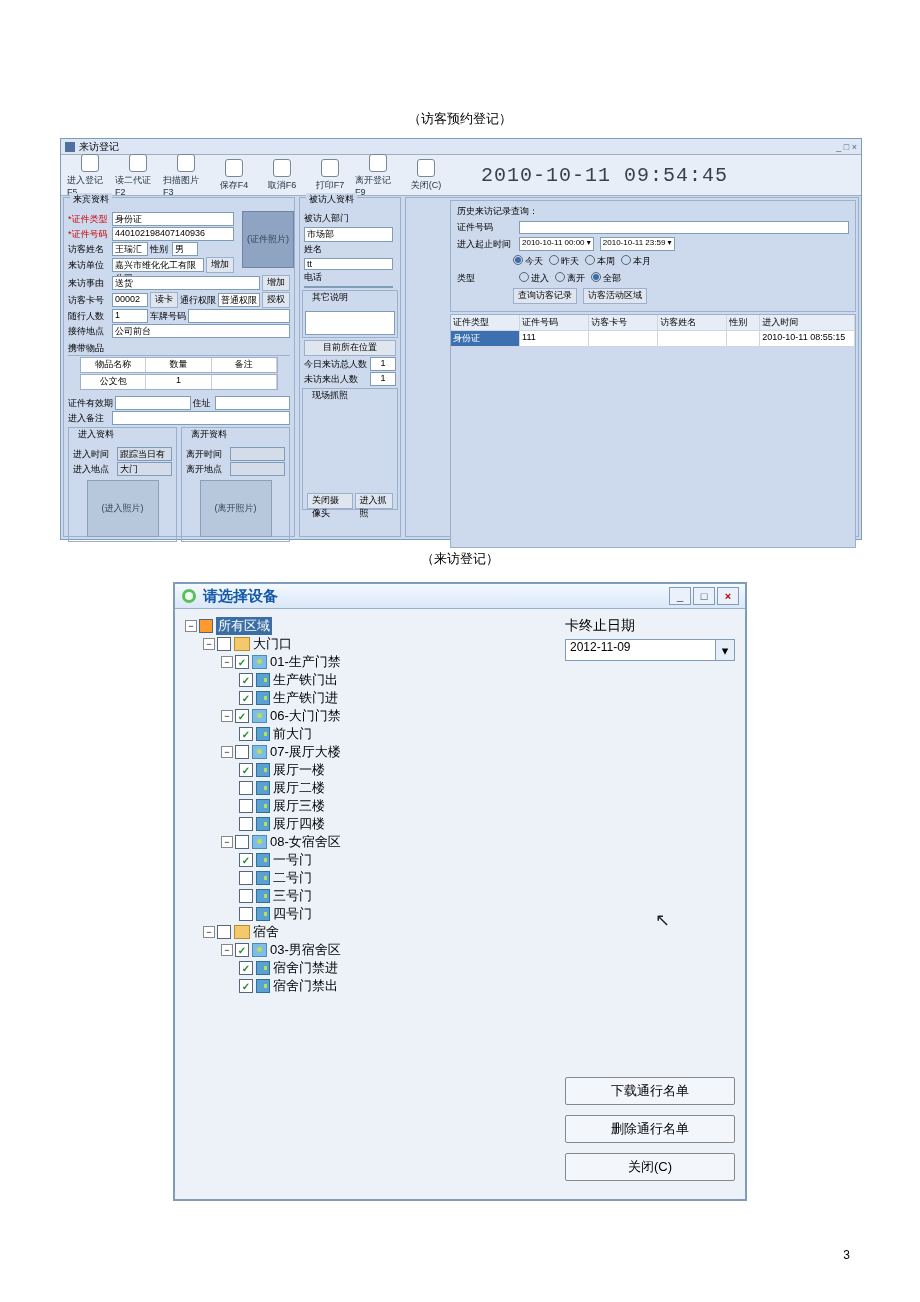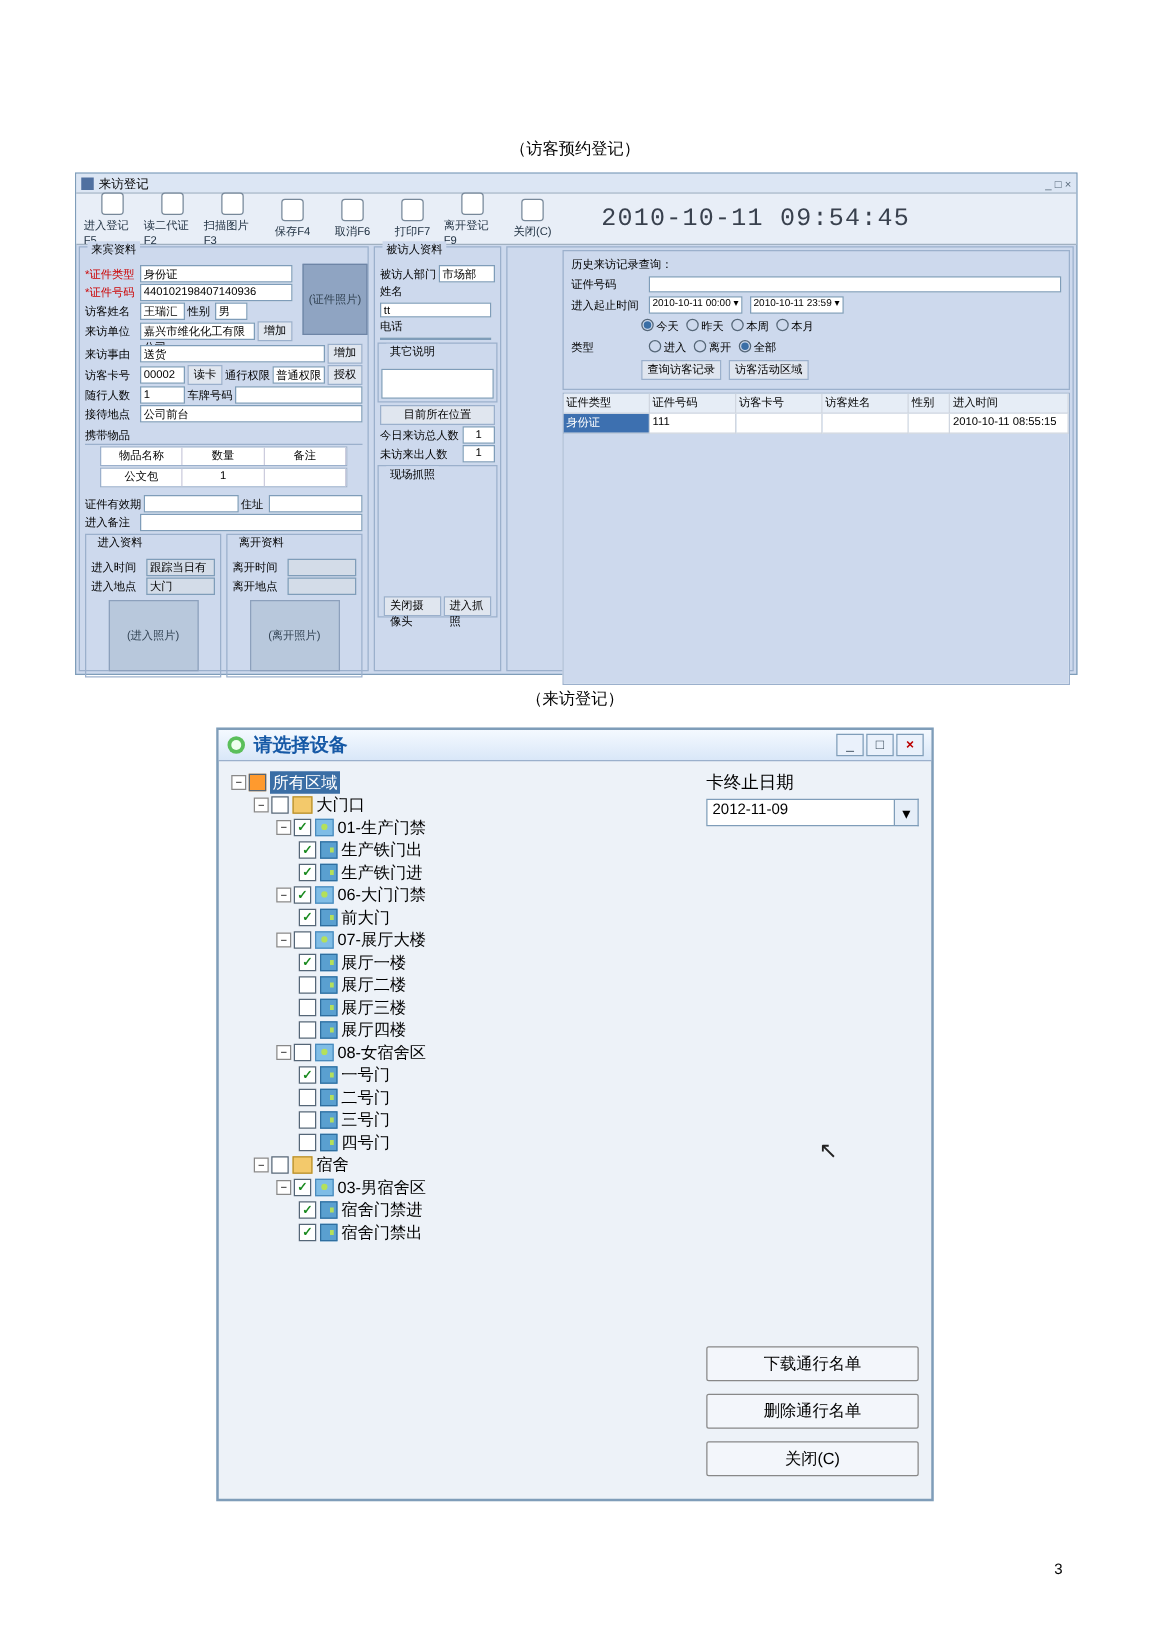--- a/index.html
+++ b/index.html
@@ -231,21 +231,21 @@
                 <span class="lbl">离开地点</span>
                 <span class="inp gray"></span>
               </div>
             <div class="photoBox2">(离开照片)</div>
           </div>
         </div>
       </div>
 
       <div class="col col2">
         <span class="grpTitle">被访人资料</span>
-        <div class="fieldRow" style="align-items:center;">
+        <div class="fieldRow" style="flex-direction:column;align-items:flex-start;">
             <span class="lbl">被访人部门</span>
             <span class="inp" style="width:90%">市场部</span>
           </div>
         <div class="fieldRow" style="flex-direction:column;align-items:flex-start;">
             <span class="lbl">姓名</span>
             <span class="inp" style="width:90%">tt</span>
           </div>
         <div class="fieldRow" style="flex-direction:column;align-items:flex-start;">
             <span class="lbl">电话</span>
             <span class="inp" style="width:90%"></span>

